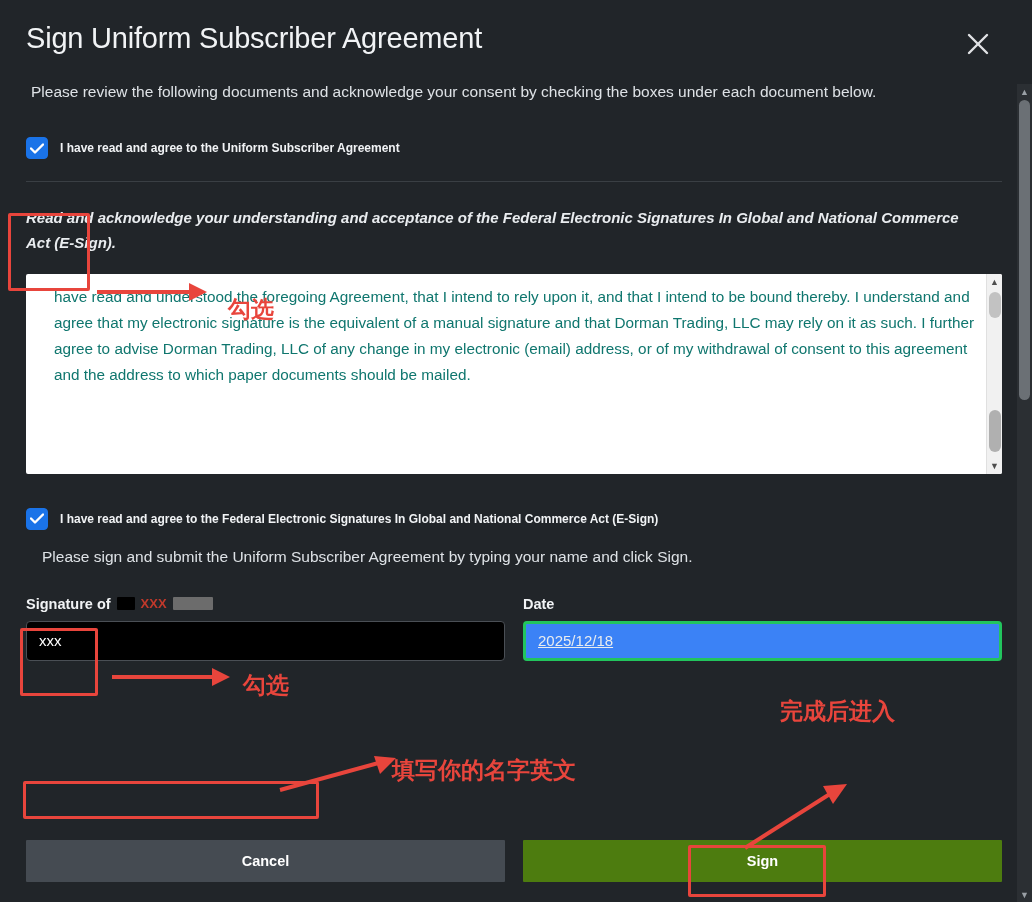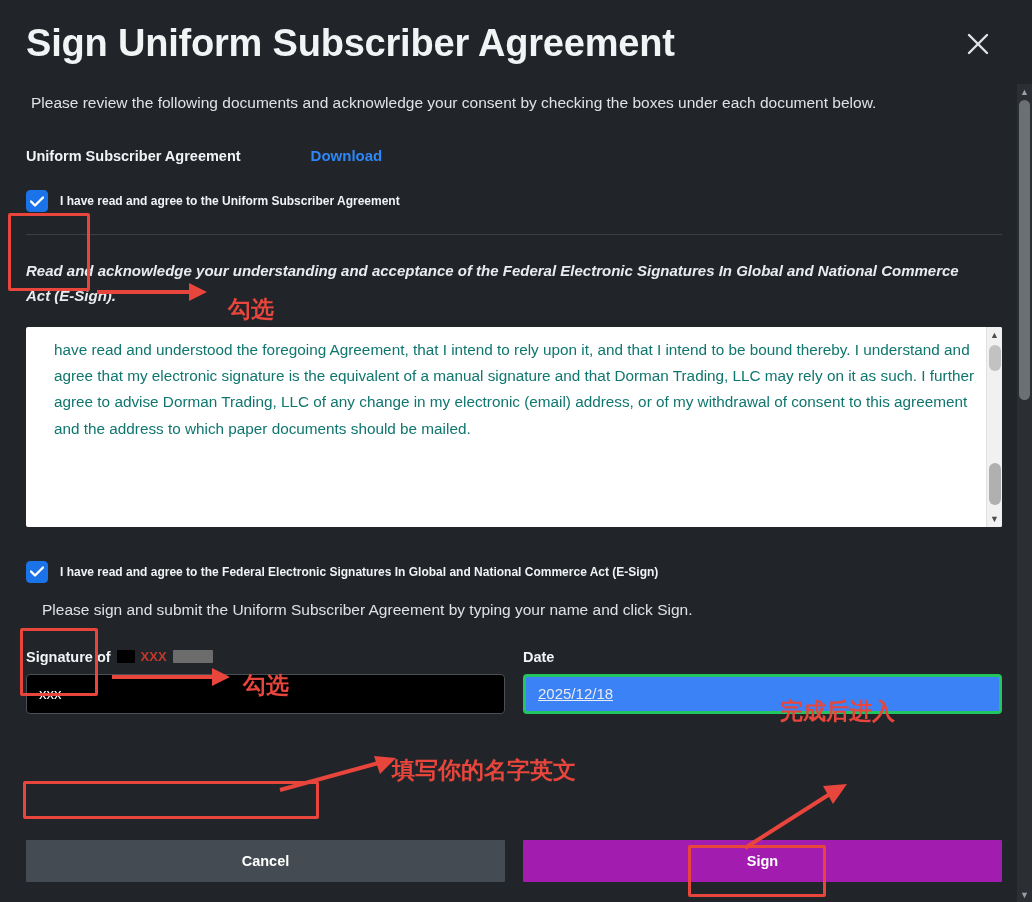--- a/index.html
+++ b/index.html
@@ -17,22 +17,22 @@
     color: #e9ecef;
     overflow: hidden;
   }
 
   
   .modal-header {
     position: relative;
     padding: 22px 26px 8px 26px;
   }
   .modal-title {
-    font-size: 38px;
-    font-weight: bold;
+    font-size: 29px;
+    font-weight: normal;
     letter-spacing: -0.2px;
     color: #f1f3f5;
     margin: 0;
     line-height: 1.15;
   }
   .close-btn {
     position: absolute;
     top: 30px; right: 40px;
     width: 28px; height: 28px;
     cursor: pointer;
@@ -216,21 +216,21 @@
     flex: 1 1 0;
     height: 42px;
     border-radius: 1px;
     border: none;
     font-size: 14.5px;
     font-weight: bold;
     cursor: pointer;
     font-family: "Liberation Sans", sans-serif;
   }
   .btn-cancel { background: #454b52; color: #ffffff; }
-  .btn-sign { background: #a21caf; color: #ffffff; }
+  .btn-sign { background: #4d7c0f; color: #ffffff; }
 
   
   .page-scrollbar {
     position: absolute;
     top: 84px; right: 0;
     width: 15px;
     height: 818px;
     background: #2b2f33;
   }
   .page-scrollbar .sb-arrow {
@@ -277,24 +277,20 @@
         <line x1="5" y1="5" x2="23" y2="23" stroke="#f1f3f5" stroke-width="2.4" stroke-linecap="round"></line>
         <line x1="23" y1="5" x2="5" y2="23" stroke="#f1f3f5" stroke-width="2.4" stroke-linecap="round"></line>
       </svg>
     </div>
   </div>
 
   <div class="modal-body">
 
     <p class="intro">Please review the following documents and acknowledge your consent by checking the boxes under each document below.</p>
 
-    <div class="doc-row">
-      <span class="doc-name">Uniform Subscriber Agreement</span>
-      <a class="download-link">Download</a>
-    </div>
 
     <div class="check-row">
       <span class="checkbox">
         <svg width="14" height="11" viewBox="0 0 14 11">
           <polyline points="1,5.5 5,9.5 13,1.5" fill="none" stroke="#ffffff" stroke-width="2.4" stroke-linecap="round" stroke-linejoin="round"></polyline>
         </svg>
       </span>
       <span class="check-label">I have read and agree to the Uniform Subscriber Agreement</span>
     </div>
 

